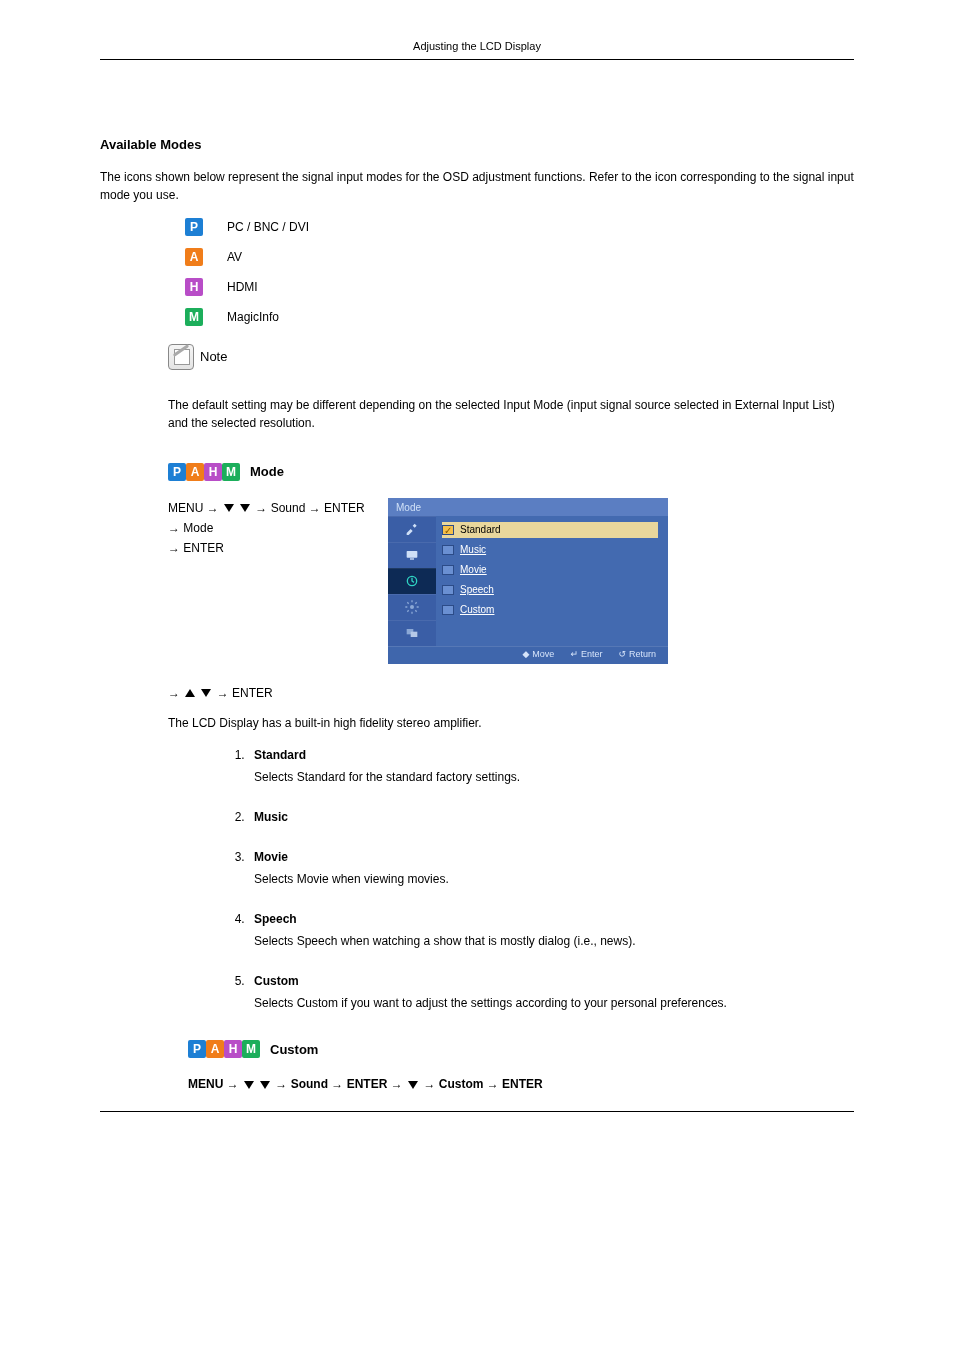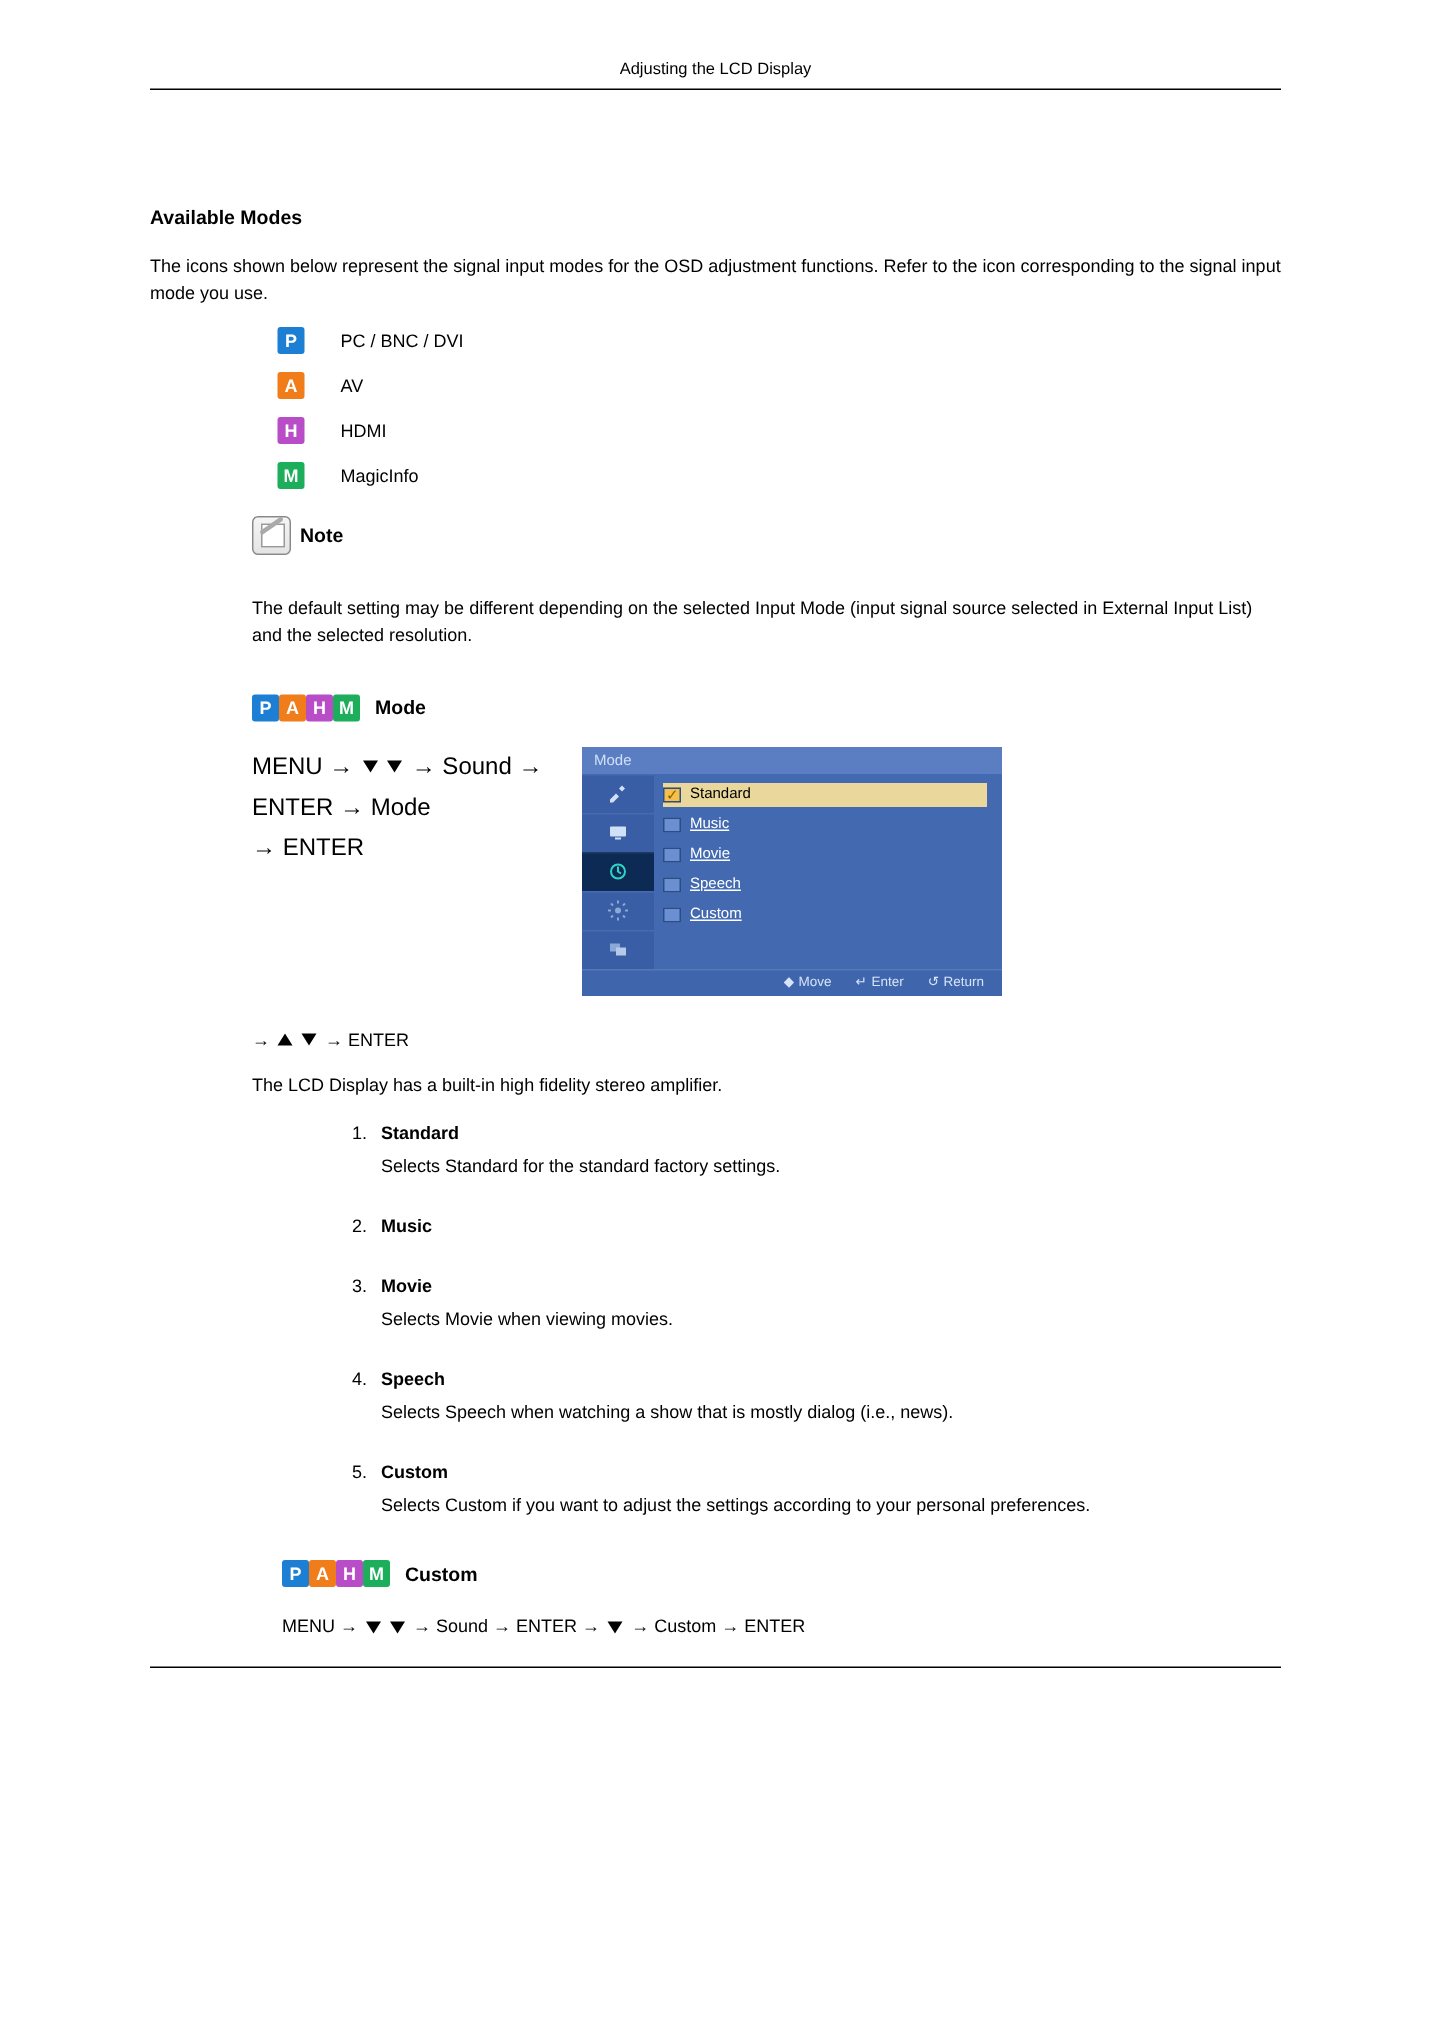--- a/index.html
+++ b/index.html
@@ -115,21 +115,21 @@
   }
   .left-col {
     flex: 0 0 200px;
   }
   .right-col {
     flex: 1;
     display: flex;
     justify-content: flex-start;
   }
   .menu-text {
-    font-size: 16px;
+    font-size: 12px;
     line-height: 1.7;
   }
   .tri-up, .tri-down {
     width: 0; height: 0; display: inline-block;
   }
   .tri-down {
     border-left: 5px solid transparent;
     border-right: 5px solid transparent;
     border-top: 8px solid #000;
   }
@@ -280,21 +280,21 @@
       <span>HDMI</span>
     </div>
     <div class="icon-row">
       <span class="chip m">M</span>
       <span>MagicInfo</span>
     </div>
   </div>
 
   <div class="note-row">
     <span class="note-icon"></span>
-    <span style="font-weight:bold;font-size:13px;">Note</span>
+    <span style="font-weight:normal;font-size:13px;">Note</span>
   </div>
   <div class="para" style="margin-left:68px;margin-bottom:30px;">The default setting may be different depending on the selected Input Mode (input signal source selected in External Input List) and the selected resolution.</div>
 
   <div class="section-mode">
     <div class="mode-heading">
       <span class="chipstrip">
         <span class="chip p">P</span>
         <span class="chip a">A</span>
         <span class="chip h">H</span>
         <span class="chip m">M</span>
@@ -418,21 +418,21 @@
     <div class="custom-section">
       <div class="mode-heading" style="margin-left:20px;">
         <span class="chipstrip">
           <span class="chip p">P</span>
           <span class="chip a">A</span>
           <span class="chip h">H</span>
           <span class="chip m">M</span>
         </span>
         <span class="mode-title">Custom</span>
       </div>
-      <div class="para" style="margin-left:20px;margin-bottom:18px;">
+      <div class="para" style="margin-left:20px;margin-bottom:18px;font-weight:bold;">
         <span>MENU →</span>
         <span class="arrows-inline">
           <span class="tri-down"></span>
           <span class="tri-down"></span>
         </span>
         <span>→ Sound → ENTER →</span>
         <span class="arrows-inline">
           <span class="tri-down"></span>
         </span>
         <span>→ Custom → ENTER</span>

